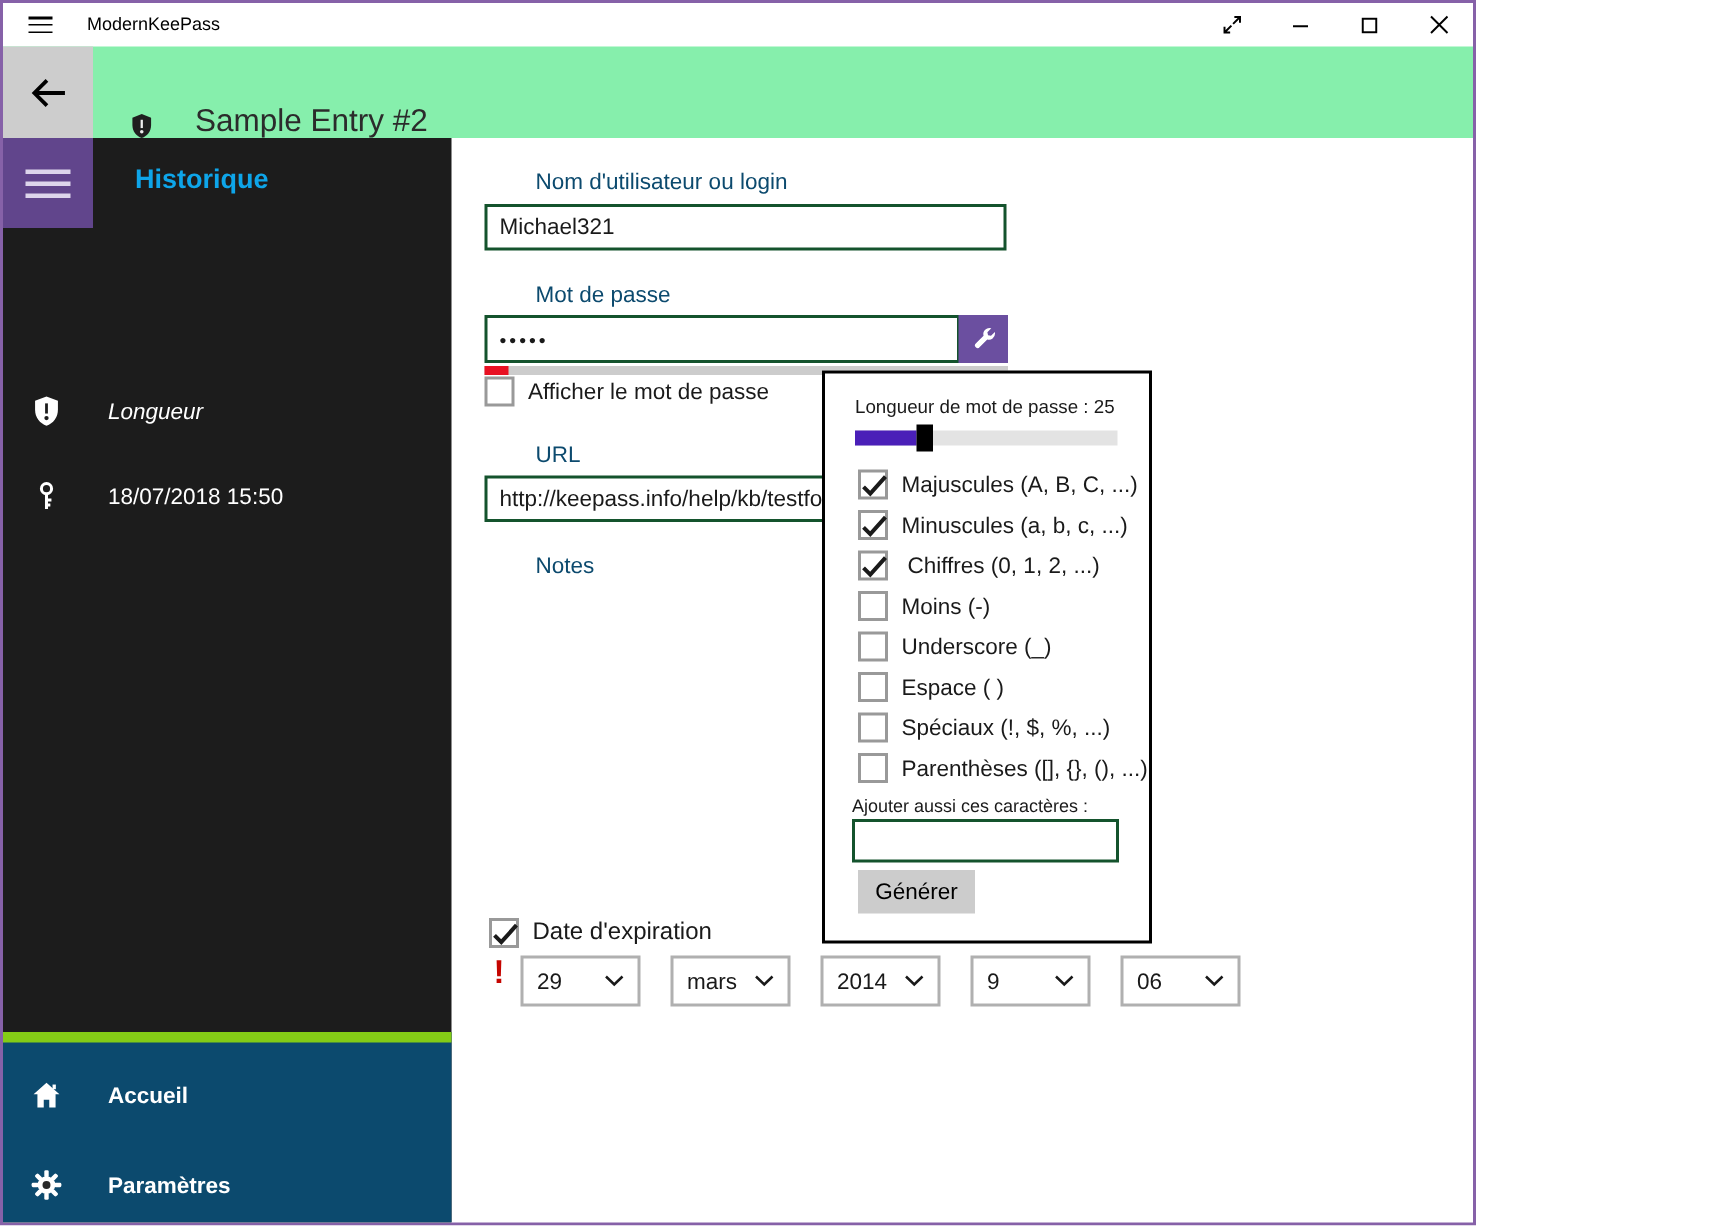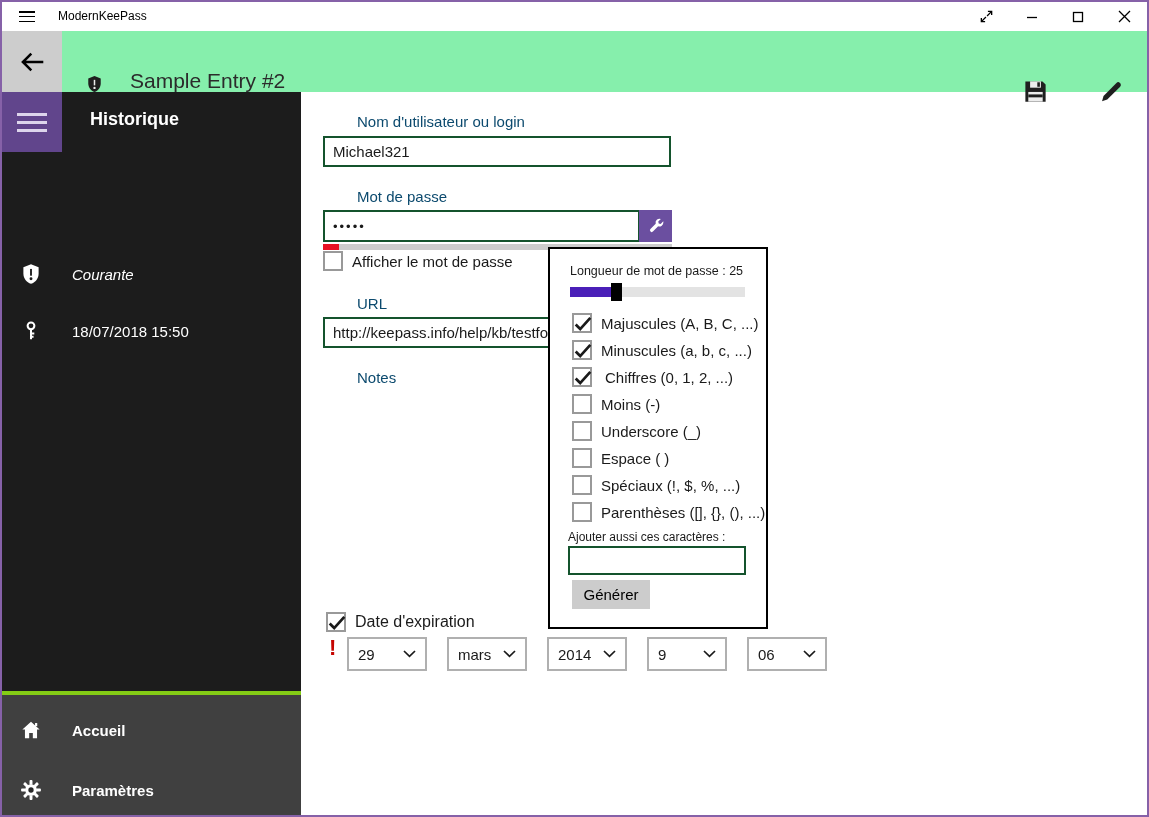--- a/index.html
+++ b/index.html
@@ -1,17 +1,17 @@
 <!DOCTYPE html>
 <html><head>
 <meta charset="utf-8">
 <style>
   html,body{margin:0;padding:0;background:#fff;}
   .window{
-    position:relative;width:1149px;height:817px;box-sizing:border-box;
+    position:relative;width:984px;height:817px;box-sizing:border-box;
     border:2px solid #8661a8;background:#fff;overflow:hidden;
     font-family:"Liberation Sans", sans-serif;color:#1a1a1a;
   }
   
   .titlebar{position:absolute;left:0;top:0;right:0;height:29px;background:#fff;}
   .tb-burger{position:absolute;left:17px;top:9px;width:16px;height:12px;cursor:pointer;}
   .tb-burger i{display:block;height:1.5px;background:#000;margin-bottom:3.4px;}
   .tb-title{position:absolute;left:56px;top:7px;font-size:12px;color:#000;}
   .tb-controls{position:absolute;right:0;top:0;height:29px;display:flex;}
   .tb-btn{width:46px;height:29px;display:flex;align-items:center;justify-content:center;}
@@ -20,25 +20,25 @@
   .back-btn{position:absolute;left:0;top:0;width:60px;height:61px;background:#cdcdcd;display:flex;align-items:center;justify-content:center;}
   .hdr-shield{position:absolute;left:84px;top:44px;}
   .hdr-title{position:absolute;left:128px;top:38px;font-size:21px;color:#2b2b2b;}
   .hdr-sub{position:absolute;left:129px;top:70px;font-size:13px;color:#7a5fb0;}
   .hdr-save{position:absolute;left:1020px;top:47px;}
   .hdr-edit{position:absolute;left:1096px;top:47px;}
   
   .sidebar{position:absolute;left:0;top:90px;width:299px;bottom:0;background:#1c1c1c;color:#fff;}
   .nav-burger{position:absolute;left:0;top:0;width:60px;height:60px;background:#61458c;display:flex;flex-direction:column;justify-content:center;align-items:center;gap:5px;}
   .nav-burger i{display:block;width:30px;height:3px;background:#ddd5ec;}
-  .side-heading{position:absolute;left:88px;top:17px;font-size:18px;font-weight:bold;color:#ffffff;}
+  .side-heading{position:absolute;left:88px;top:17px;font-size:18px;font-weight:bold;color:#0ea5e9;}
   .side-row{position:absolute;left:0;width:100%;height:40px;display:flex;align-items:center;cursor:pointer;}
   .side-row .icon{position:absolute;left:18px;width:22px;height:22px;}
   .side-row .lbl{position:absolute;left:70px;font-size:15px;color:#fff;}
-  .side-footer{position:absolute;left:0;right:0;bottom:0;height:120px;background:#404040;border-top:4px solid #84cc16;}
+  .side-footer{position:absolute;left:0;right:0;bottom:0;height:120px;background:#0c4a6e;border-top:7px solid #84cc16;}
   .bold{font-weight:bold;}
   .italic{font-style:italic;}
   
   .flabel{position:absolute;font-size:15px;color:#0c4a6e;margin-left:34px;}
   .tinput{
     position:absolute;box-sizing:border-box;border:2px solid #14532d;background:#fff;
     font-family:"Liberation Sans", sans-serif;font-size:15px;color:#1a1a1a;padding:0 8px;outline:none;
   }
   .notesbox{position:absolute;box-sizing:border-box;border:2px solid #ababab;background:#fff;font-size:15px;padding:7px 10px;}
   .wrench-btn{position:absolute;left:637px;top:208px;width:33px;height:32px;background:#6b4fa0;display:flex;align-items:center;justify-content:center;cursor:pointer;}
@@ -139,21 +139,21 @@
         <i></i>
       </div>
     <div class="side-heading">Historique</div>
 
     <div class="side-row" style="top:162px;">
       <svg class="icon" viewBox="0 0 24 26">
         <path d="M12 1.5 L21 5 V12 c0 6.2-3.7 10.6-9 12.6 C6.7 22.6 3 18.2 3 12 V5 Z" fill="#fff"></path>
         <rect x="10.9" y="7" width="2.2" height="8" fill="#1c1c1c"></rect>
           <circle cx="12" cy="18.6" r="1.7" fill="#1c1c1c"></circle>
       </svg>
-      <span class="lbl italic">Courante</span>
+      <span class="lbl italic">Longueur</span>
     </div>
 
     <div class="side-row" style="top:219px;">
       <svg class="icon" viewBox="0 0 24 24" fill="none" stroke="#fff" stroke-width="2.2">
         <circle cx="12" cy="6.3" r="3.7"></circle>
         <path d="M12 10 V21 M12 14.6 h3.6 M12 18.2 h2.8"></path>
       </svg>
       <span class="lbl">18/07/2018 15:50</span>
     </div>
 

